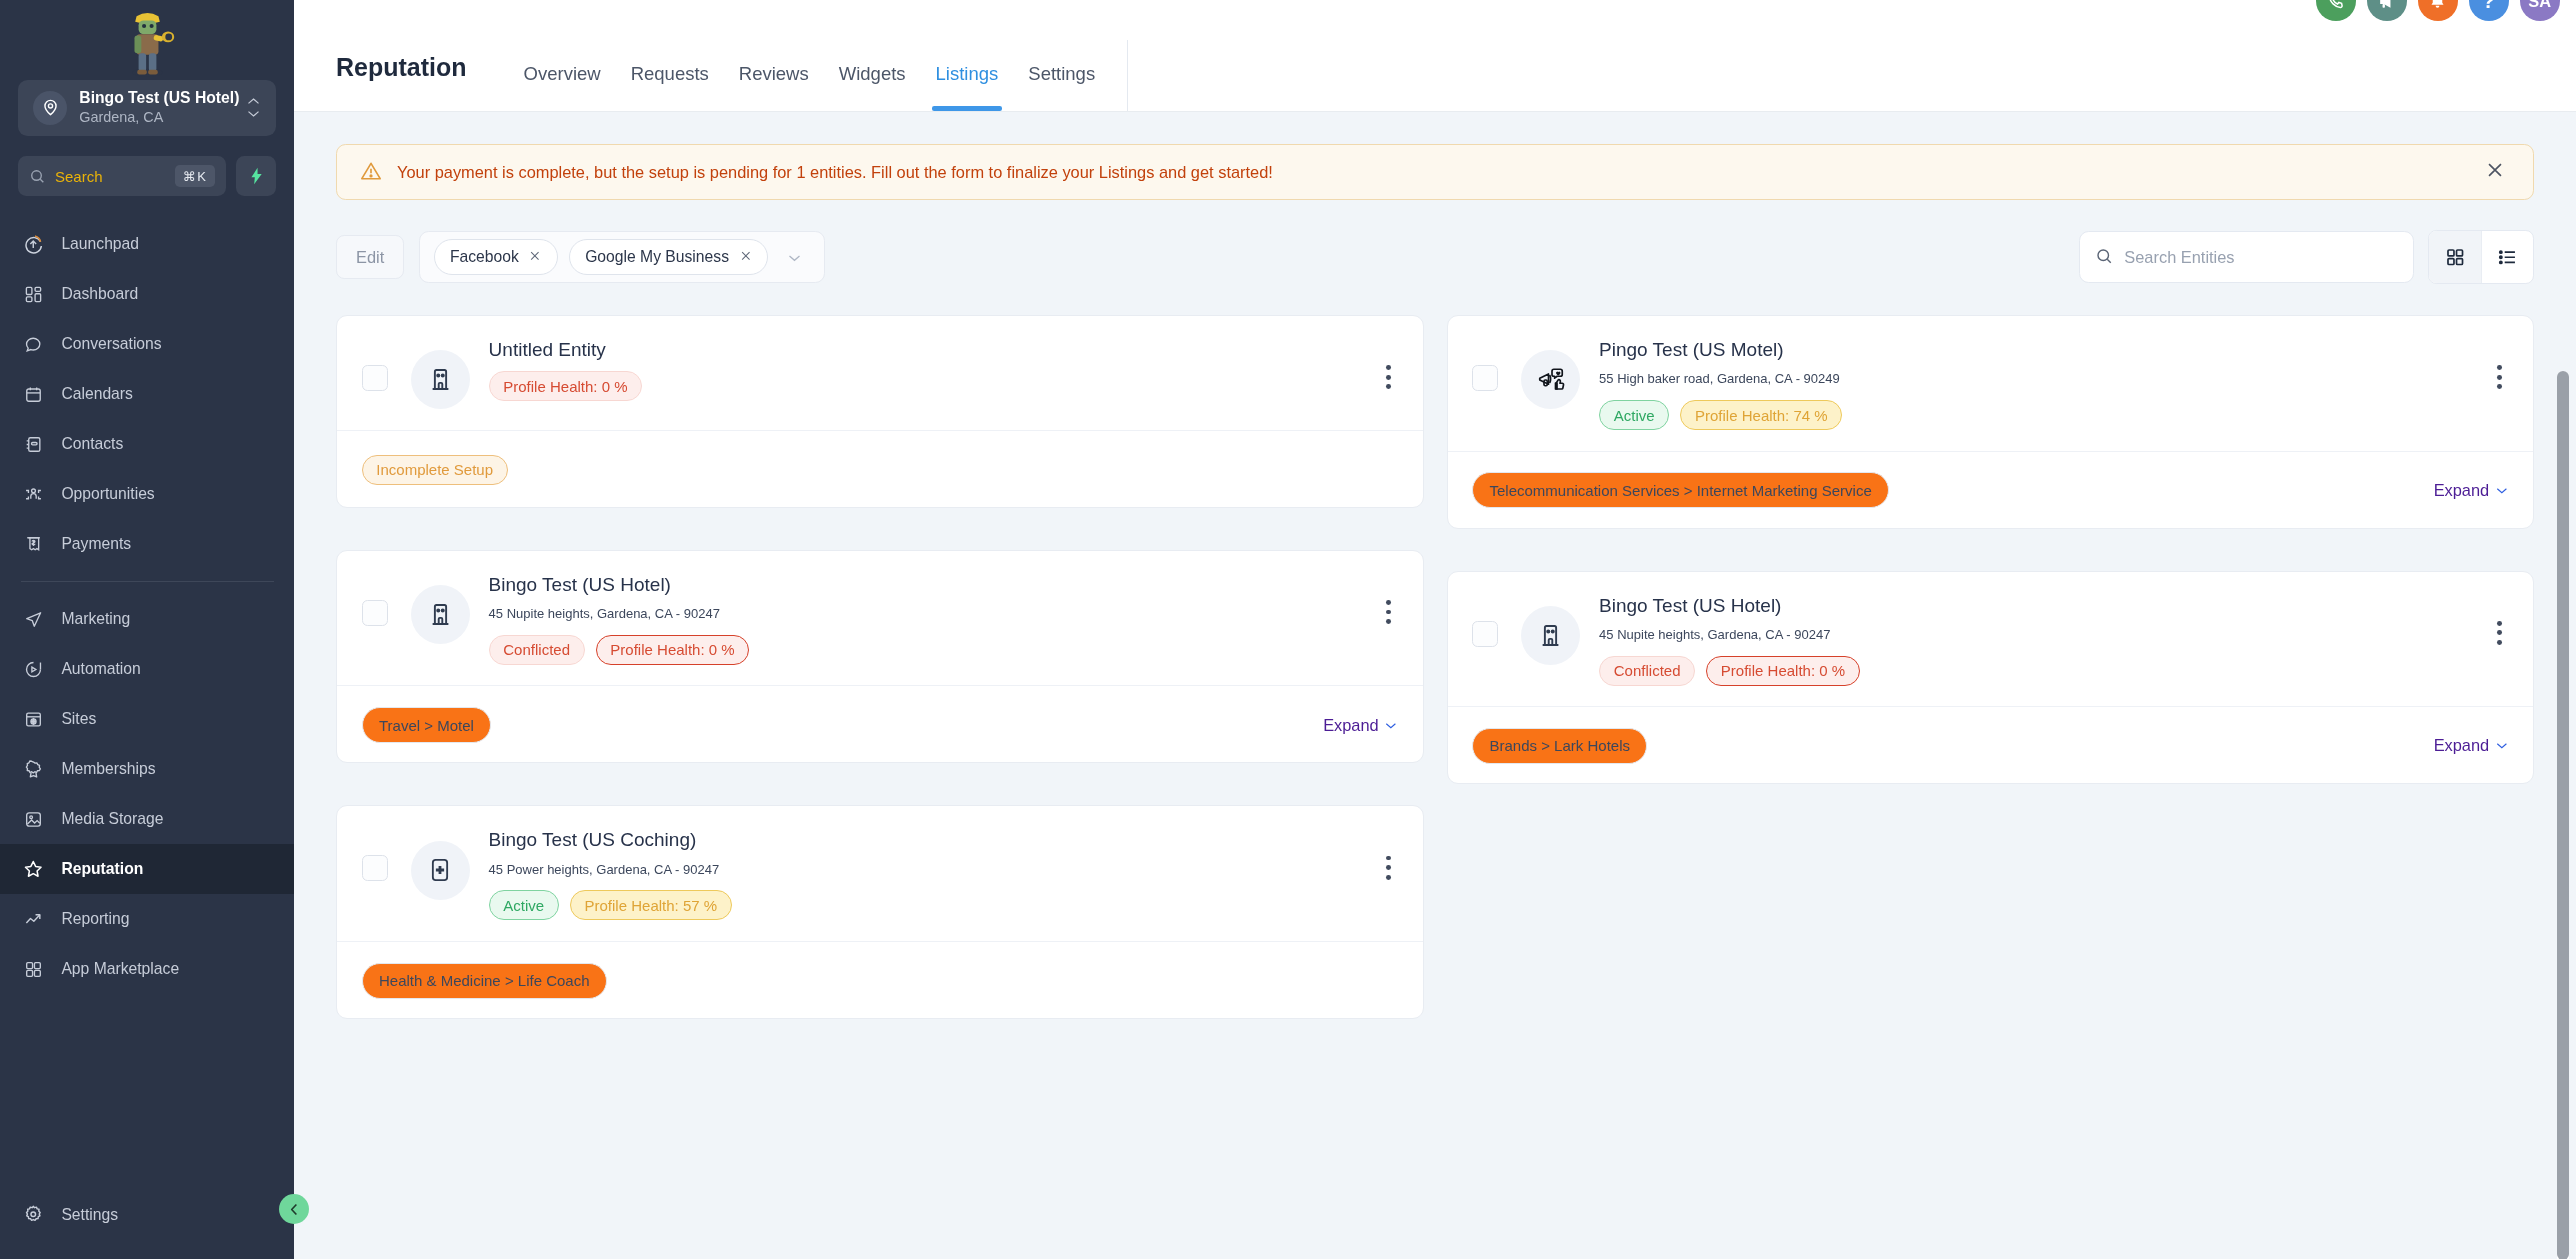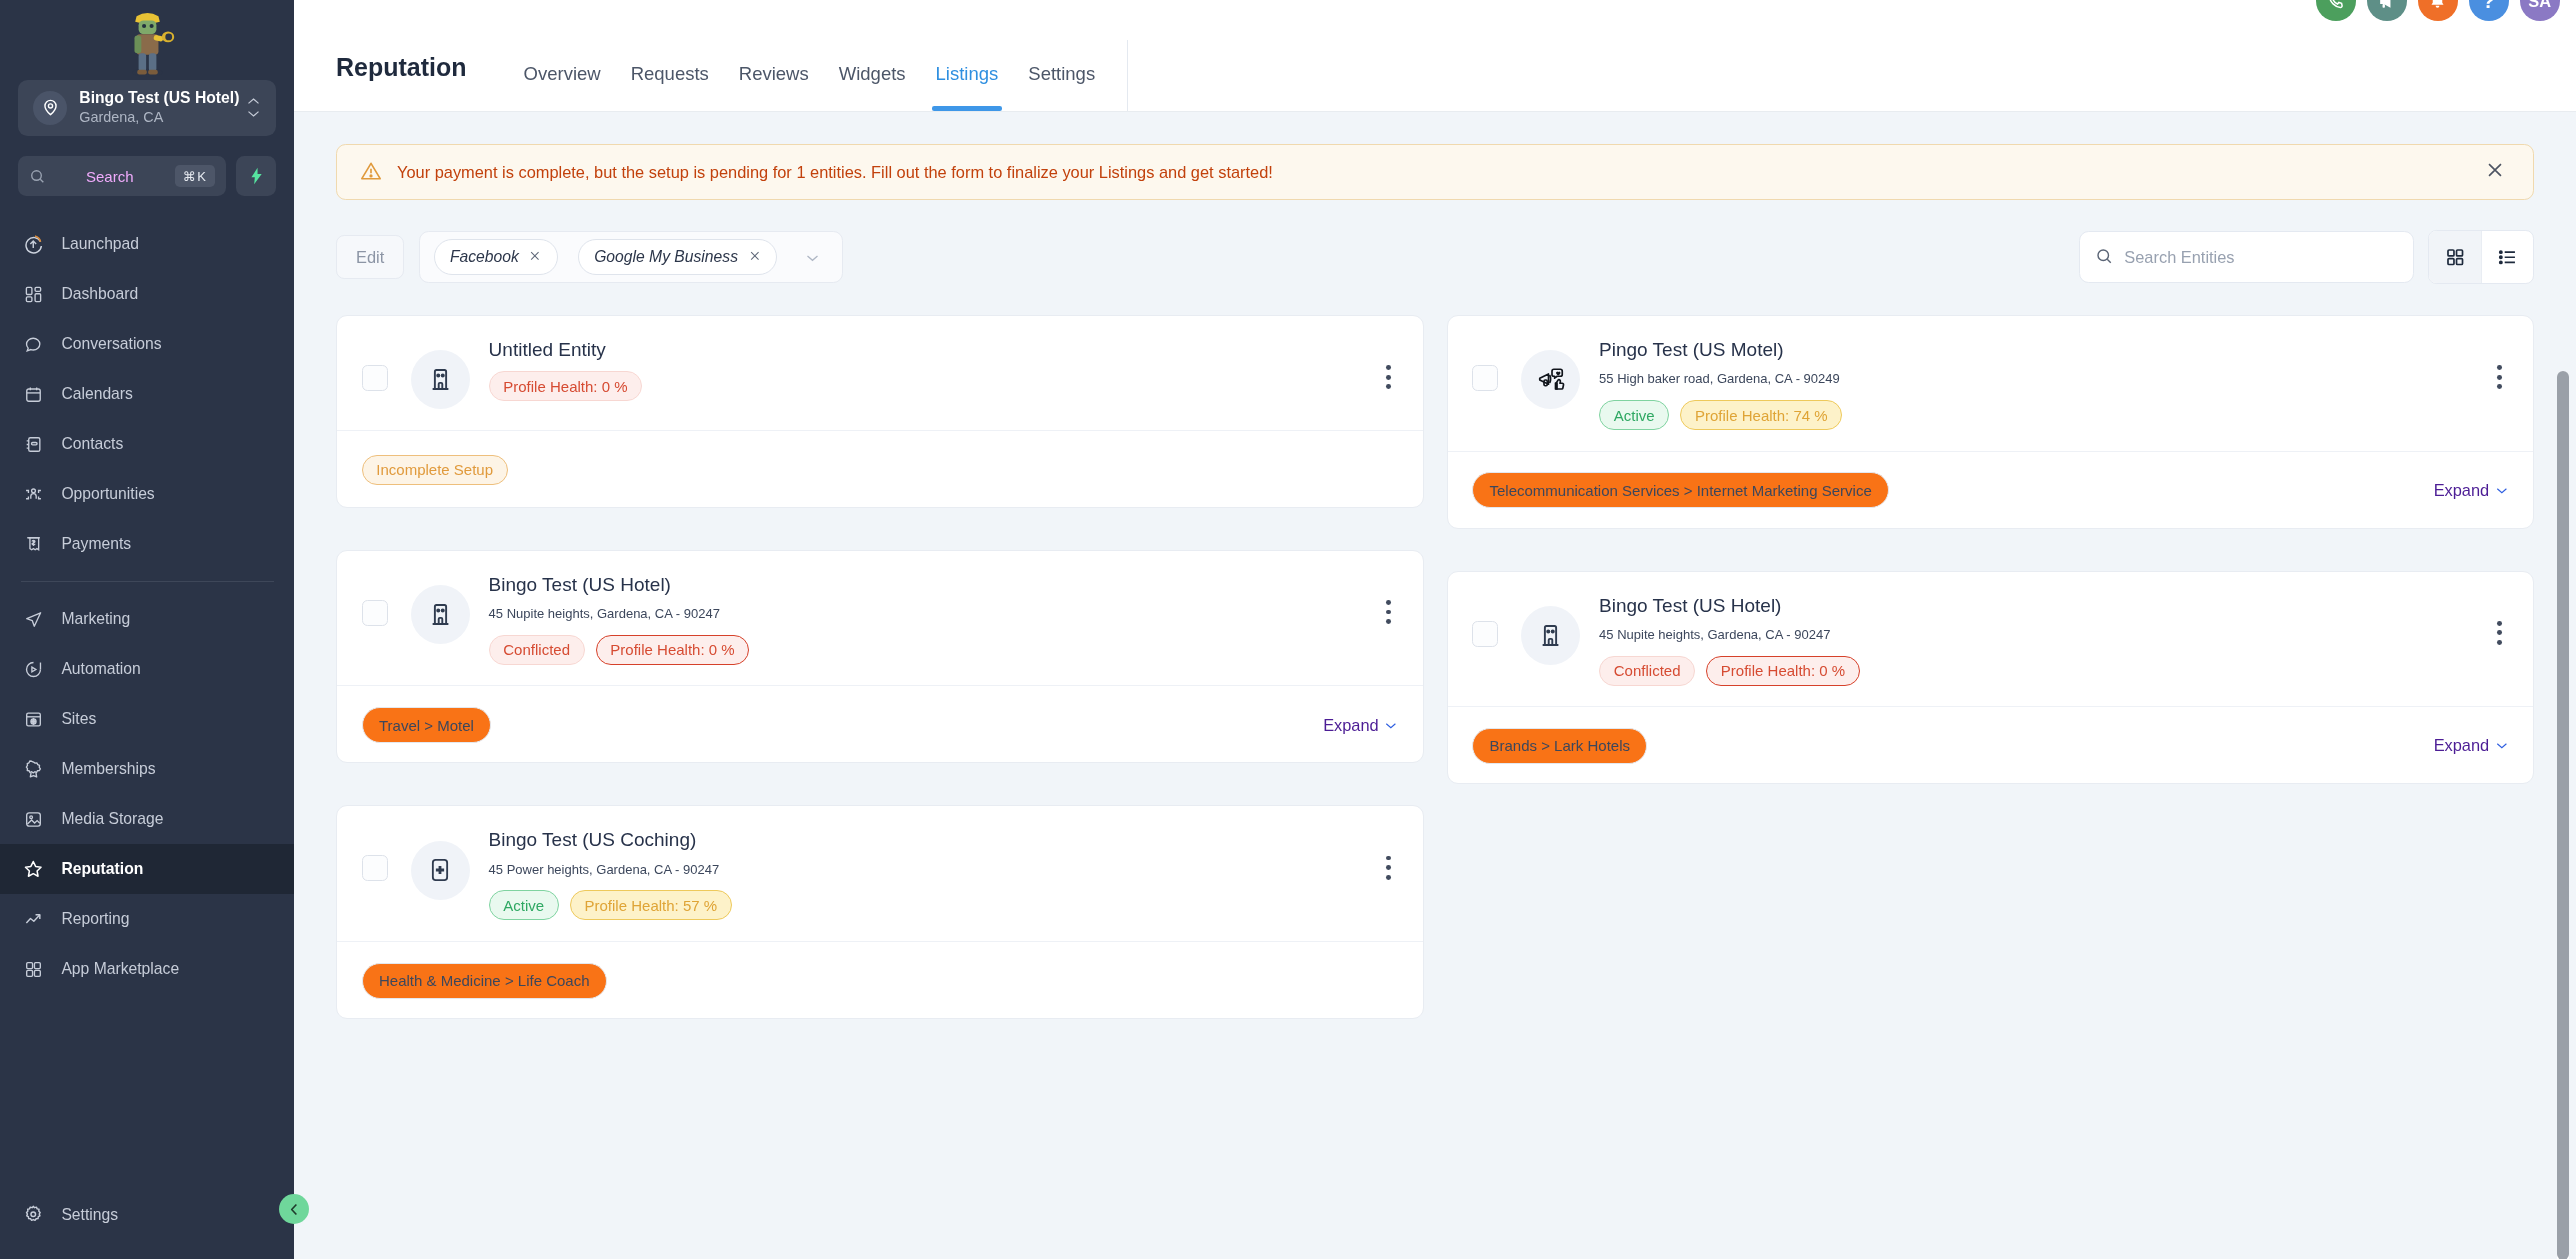--- a/index.html
+++ b/index.html
@@ -40,21 +40,21 @@
   .loc-name { font-size: 15.7px; font-weight: 700; color: #ffffff; line-height: 1.2;
       white-space: nowrap; overflow: hidden; text-overflow: ellipsis; }
   .loc-sub { font-size: 14.4px; color: #aeb6c4; line-height: 1.3; }
   .loc-chevrons { display: flex; flex-direction: column; gap: 3.4px; color: #c4cad6; }
 
   .search-row { display: flex; gap: 9.6px; margin: 20.5px 18px 0 18px; }
   .search-box {
     flex: 1; background: #3c4557; border-radius: 8.2px; height: 40px;
     display: flex; align-items: center; padding: 0 11px; gap: 9.6px;
   }
-  .search-input-fake { flex: 1; font-size: 15px; color: #f0abfc; margin-left: 31px; }
+  .search-input-fake { flex: 1; font-size: 15px; color: #eab308; }
   .kbd {
     background: #4d5668; border-radius: 4.8px; padding: 3.4px 8.2px;
     font-size: 13px; color: #e6eaf0; letter-spacing: 1.4px;
   }
   .quick-btn {
     width: 40px; height: 40px; background: #3c4557; border-radius: 8.2px;
     display: flex; align-items: center; justify-content: center; cursor: pointer;
   }
 
   .nav { margin-top: 23px; flex: 1; overflow: hidden; }
@@ -123,21 +123,21 @@
   .toolbar {
     margin: 30px 42px 0 42px; display: flex; align-items: center; gap: 15px;
   }
   .edit-btn {
     background: #f6f8fb; border: 0.7px solid #e6eaf1; border-radius: 8.2px;
     height: 44px; padding: 0 19px; display: flex; align-items: center;
     font-size: 16.4px; color: #8c95a5; cursor: pointer;
   }
   .chipbar {
     background: #fafbfd; border: 0.7px solid #e6eaf1; border-radius: 9.6px;
-    height: 52px; display: flex; align-items: center; gap: 20px; padding: 0 13.7px; font-style: italic;
+    height: 52px; display: flex; align-items: center; gap: 11px; padding: 0 13.7px;
   }
   .chip {
     border: 0.7px solid #dfe4ec; background:#fff; border-radius: 683px; height: 36px;
     display: flex; align-items: center; gap: 9.6px; padding: 0 15px;
     font-size: 15.7px; color: #2c364a; cursor: pointer; white-space: nowrap;
   }
   .chip .x { color: #5d6677; font-size: 16.4px; line-height: 1; }
   .chipbar .caret { color: #aeb6c4; font-size: 15px; padding: 0 8.2px; cursor: pointer; }
 
   .toolbar-right { margin-left: auto; display: flex; align-items: center; gap: 13.7px; }

